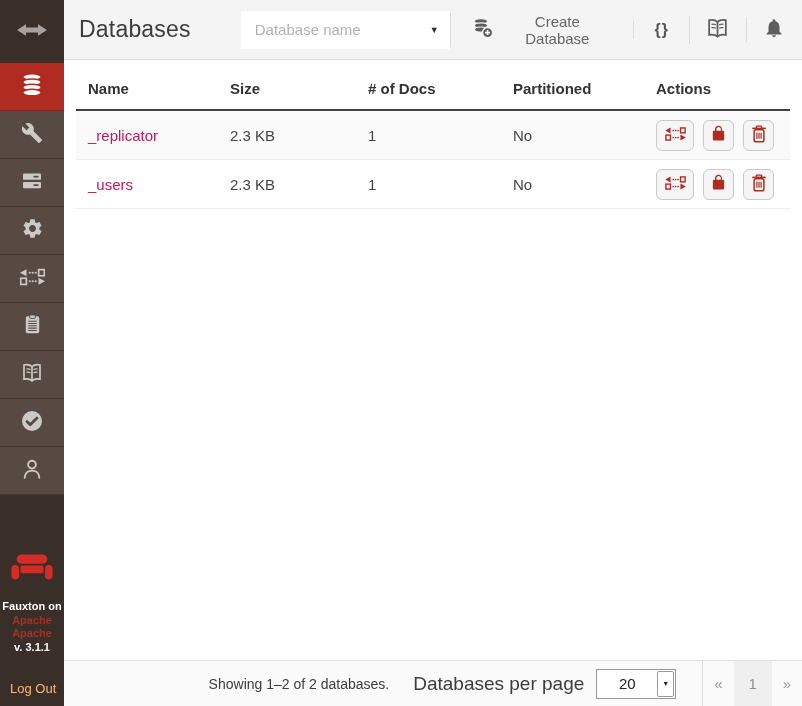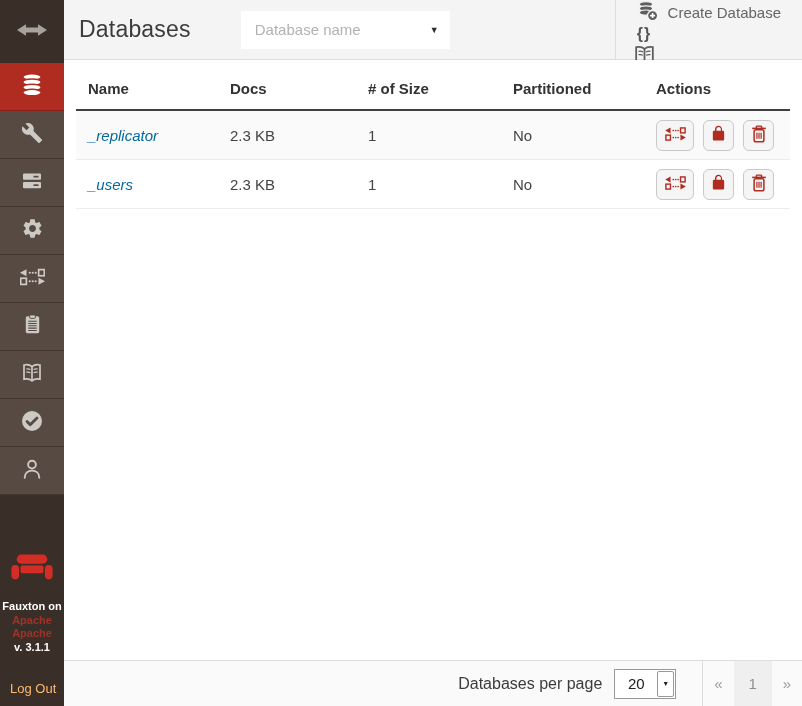--- a/index.html
+++ b/index.html
@@ -26,50 +26,50 @@
   
   .topbar { height:60px; background:#f4f4f4; border-bottom:1px solid #dcdcdc;
             display:flex; align-items:stretch; flex-shrink:0; }
   .page-title { align-self:center; margin-left:15px; font-size:23px; font-weight:400; color:#3c3c3c; letter-spacing:.2px; }
   .db-search { position:relative; align-self:center; margin-left:50px; }
   .db-search input { width:209px; height:38px; border:none; background:#fff; padding:0 28px 0 14px;
                      font-size:15px; color:#be185d; font-family:"Liberation Sans", sans-serif; outline:none; }
   .db-search input::placeholder { color:#b2b2b2; }
   .db-search .caret { position:absolute; right:11px; top:50%; transform:translateY(-50%);
                       font-size:9px; color:#2c2c2c; cursor:pointer; }
-  .topbar-right { margin-left:auto; display:flex; align-items:flex-start;flex-direction:column; }
+  .topbar-right { margin-left:auto; display:flex; align-items:center; }
   .hbtn { display:flex; align-items:center; justify-content:center; gap:9px; border-left:1px solid #dcdcdc;
           background:transparent; border-top:none; border-right:none; border-bottom:none; cursor:pointer;
           color:#5d5d5d; font-family:"Liberation Sans", sans-serif; }
   .hbtn.create { padding:0 21px; font-size:15px; color:#666; }
   .hbtn.square { width:58px; }
   .hbtn.json-label { font-size:16px; font-weight:bold; letter-spacing:1px; color:#555; }
 
   
   .main { flex:1; background:#fff; padding:16px 12px 0 12px; overflow:hidden; }
   table { width:100%; border-collapse:collapse; }
   th { text-align:left; font-size:15px; font-weight:bold; color:#333; padding:4px 12px 12px 12px;
        border-bottom:2px solid #3f3f3f;margin-top:24px; }
   td { height:48px; padding:0 12px; font-size:15px; color:#444; }
   tbody tr:nth-child(odd) { background:#fafafa; }
   tbody tr { border-bottom:1px solid #ececec; }
-  td a { color:#0369a1; text-decoration:none; cursor:pointer;font-style:italic; }
+  td a { color:#be185d; text-decoration:none; cursor:pointer; }
   .col-name { width:142px; } .col-size { width:138px; } .col-docs { width:145px; } .col-part { width:143px; }
   .actions { display:flex; align-items:center; gap:9px; height:48px; }
   .abtn { height:31px; background:#f5f5f5; border:1px solid #c9c9c9; border-radius:6px;
           display:flex; align-items:center; justify-content:center; cursor:pointer; }
   .abtn.rep { width:38px; } .abtn.sq { width:31px; }
 
   
   .pagefoot { height:46px; background:#fafafa; border-top:1px solid #ddd; display:flex;
               align-items:center; flex-shrink:0; font-size:14px; color:#3c3c3c; }
   .foot-spacer { flex:1; }
   .showing { margin-right:24px; }
-  .perpage-label { margin-right:12px; font-size:16px; }
-  .fselect { width:62px; height:30px; background:#fff; border:1px solid #999; display:flex;
+  .perpage-label { margin-right:12px; font-size:19px; }
+  .fselect { width:80px; height:30px; background:#fff; border:1px solid #999; display:flex;
              align-items:center; cursor:pointer; margin-right:26px; }
   .fselect .val { flex:1; text-align:center; font-size:15px; color:#222; }
   .fselect .arrow-box { width:17px; height:26px; margin-right:1px; border:1px solid #999; border-radius:2px;
              display:flex; align-items:center; justify-content:center; font-size:7px; color:#222; background:#fff; }
   .pagination { height:100%; display:flex; align-items:center; border-left:1px solid #ddd; }
   .pg { color:#9a9a9a; font-size:15px; padding:0 11px; cursor:pointer; }
   .pg-current { width:38px; height:100%; background:#efefef; color:#8f8f8f; font-size:15px;
                 display:flex; align-items:center; justify-content:center; cursor:pointer; }
 </style>
 </head>
@@ -245,22 +245,22 @@
           </span>
         </button>
       </div>
     </header>
 
     <main class="main">
       <table>
         <thead>
           <tr>
             <th class="col-name">Name</th>
-            <th class="col-size">Docs</th>
-            <th class="col-docs"># of Size</th>
+            <th class="col-size">Size</th>
+            <th class="col-docs"># of Docs</th>
             <th class="col-part">Partitioned</th>
             <th>Actions</th>
           </tr>
         </thead>
         <tbody>
           <tr>
             <td><a>_replicator</a></td>
             <td>2.3 KB</td>
             <td>1</td>
             <td>No</td>
@@ -344,20 +344,21 @@
                 </button>
               </div>
             </td>
           </tr>
         </tbody>
       </table>
     </main>
 
     <footer class="pagefoot">
       <div class="foot-spacer"></div>
+      <span class="showing">Showing 1–2 of 2 databases.</span>
       <span class="perpage-label">Databases per page</span>
       <div class="fselect">
         <span class="val">20</span>
         <span class="arrow-box">▼</span>
       </div>
       <div class="pagination">
         <span class="pg">«</span>
         <span class="pg-current">1</span>
         <span class="pg">»</span>
       </div>

